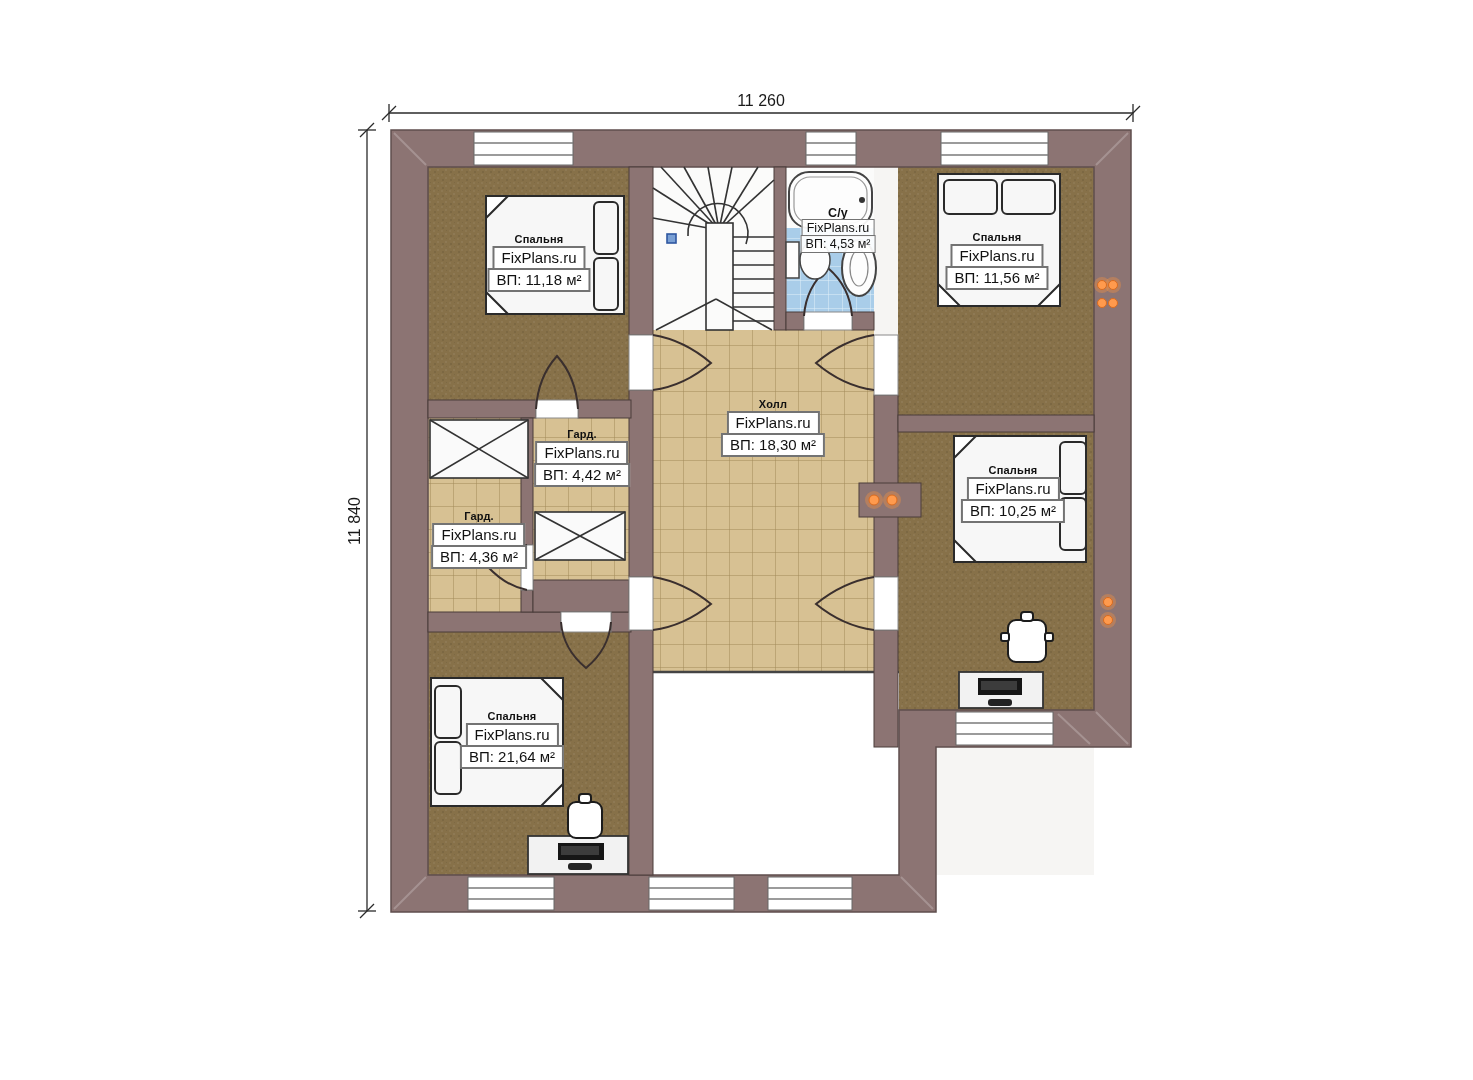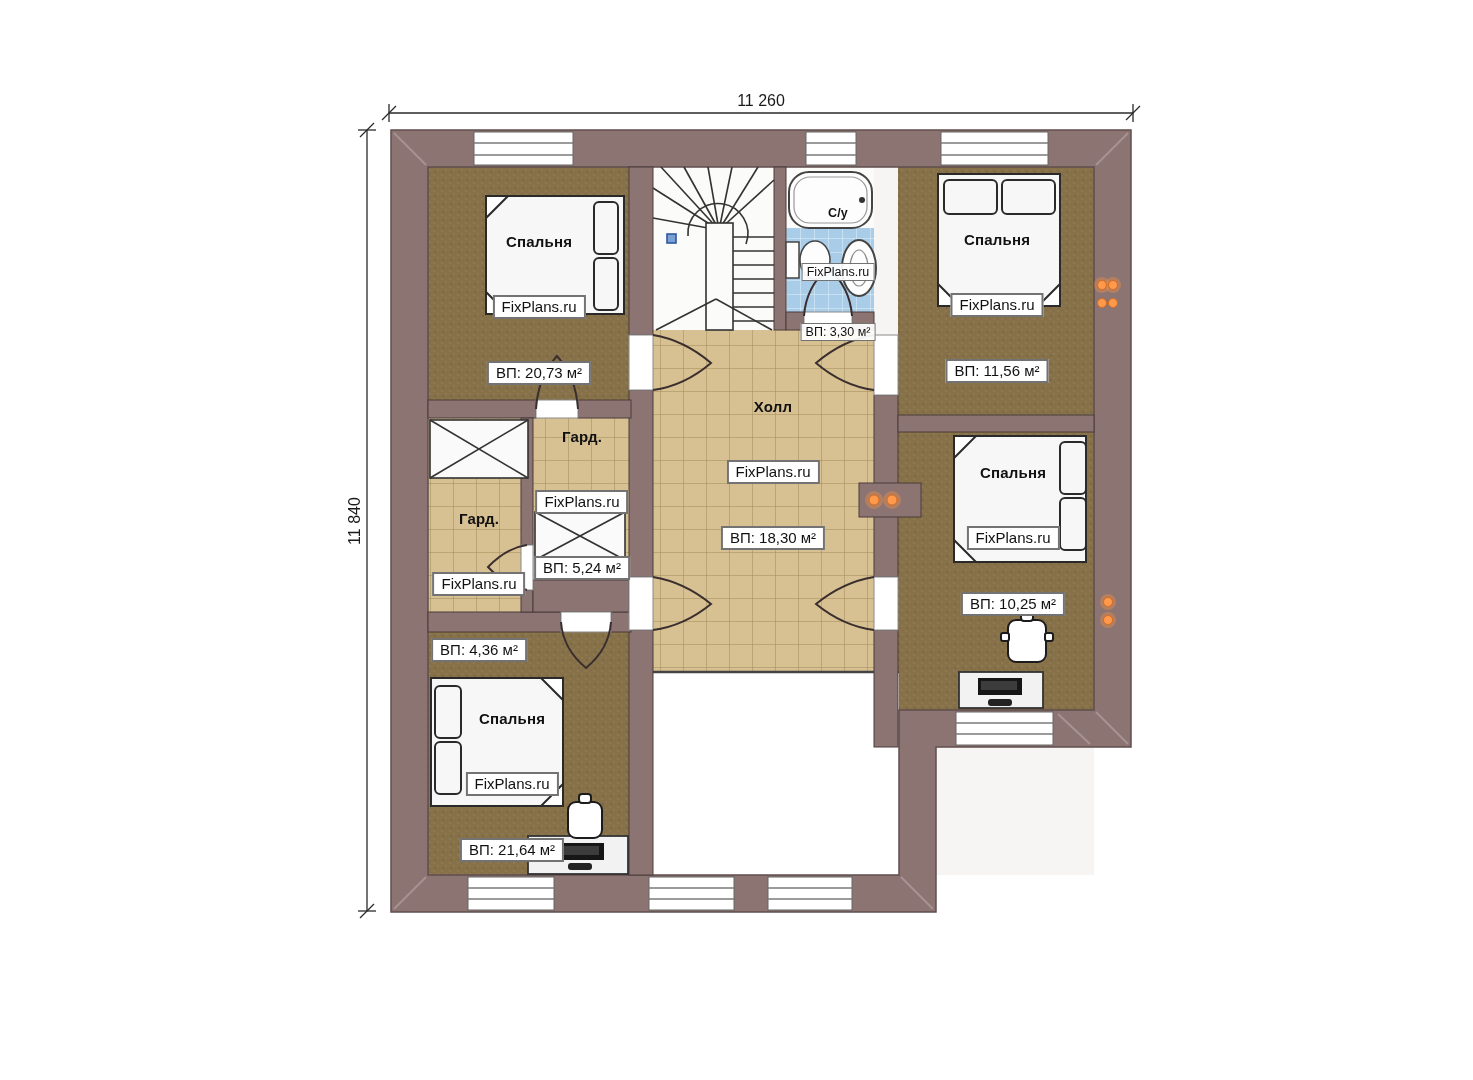--- a/index.html
+++ b/index.html
@@ -1,21 +1,21 @@
 <!DOCTYPE html>
 <html><head>
 <meta charset="utf-8">
 <style>
   html,body{margin:0;padding:0;background:#ffffff;}
   #stage{position:relative;width:1473px;height:1080px;background:#fff;overflow:hidden;
          font-family:"Liberation Sans",sans-serif;margin-left:16px;}
   #plan-svg{position:absolute;left:0;top:0;}
   .room-label{position:absolute;transform:translateX(-50%);display:flex;flex-direction:column;
-              align-items:center;z-index:5;gap:44px;}
-  .room-name{font-weight:bold;font-size:15px;color:#111;margin-bottom:3px;letter-spacing:.2px;}
+              align-items:center;z-index:5;}
+  .room-name{font-weight:bold;font-size:11px;color:#111;margin-bottom:3px;letter-spacing:.2px;}
   .label-box{border:2px solid #737373;background:#ffffff;padding:0 7px;font-size:15px;
              line-height:20px;color:#111;margin-top:-2px;white-space:nowrap;}
   .room-label.small .room-name{font-size:12.5px;margin-bottom:1px;}
   .room-label.small .label-box{font-size:12.5px;line-height:16px;padding:0 4px;
              border-width:1.5px;background:rgba(255,255,255,.93);}
   .dim-text{font-size:16px;fill:#1a1a1a;}
 </style>
 </head>
 <body>
 
@@ -274,39 +274,39 @@
     <circle cx="1092" cy="602" r="8" fill="rgba(255,150,60,0.35)"></circle>
     <circle cx="1092" cy="602" r="4.5" stroke="#d96b1f" fill="#ff9a4d"></circle>
     <circle cx="1092" cy="620" r="8" fill="rgba(255,150,60,0.35)"></circle>
     <circle cx="1092" cy="620" r="4.5" stroke="#d96b1f" fill="#ff9a4d"></circle>
   </g>
 </svg>
 
 <div class="room-label" style="left:523px;top:233px">
   <div class="room-name">Спальня</div>
   <div class="label-box">FixPlans.ru</div>
-  <div class="label-box">ВП: 20,73 м²</div>
+  <div class="label-box">ВП: 11,18 м²</div>
 </div>
 
 <div class="room-label small" style="left:822px;top:206px">
   <div class="room-name">С/у</div>
   <div class="label-box">FixPlans.ru</div>
-  <div class="label-box">ВП: 3,30 м²</div>
+  <div class="label-box">ВП: 4,53 м²</div>
 </div>
 
 <div class="room-label" style="left:981px;top:231px">
   <div class="room-name">Спальня</div>
   <div class="label-box">FixPlans.ru</div>
   <div class="label-box">ВП: 11,56 м²</div>
 </div>
 
 <div class="room-label" style="left:566px;top:428px">
   <div class="room-name">Гард.</div>
   <div class="label-box">FixPlans.ru</div>
-  <div class="label-box">ВП: 5,24 м²</div>
+  <div class="label-box">ВП: 4,42 м²</div>
 </div>
 
 <div class="room-label" style="left:463px;top:510px">
   <div class="room-name">Гард.</div>
   <div class="label-box">FixPlans.ru</div>
   <div class="label-box">ВП: 4,36 м²</div>
 </div>
 
 <div class="room-label" style="left:757px;top:398px">
   <div class="room-name">Холл</div>

